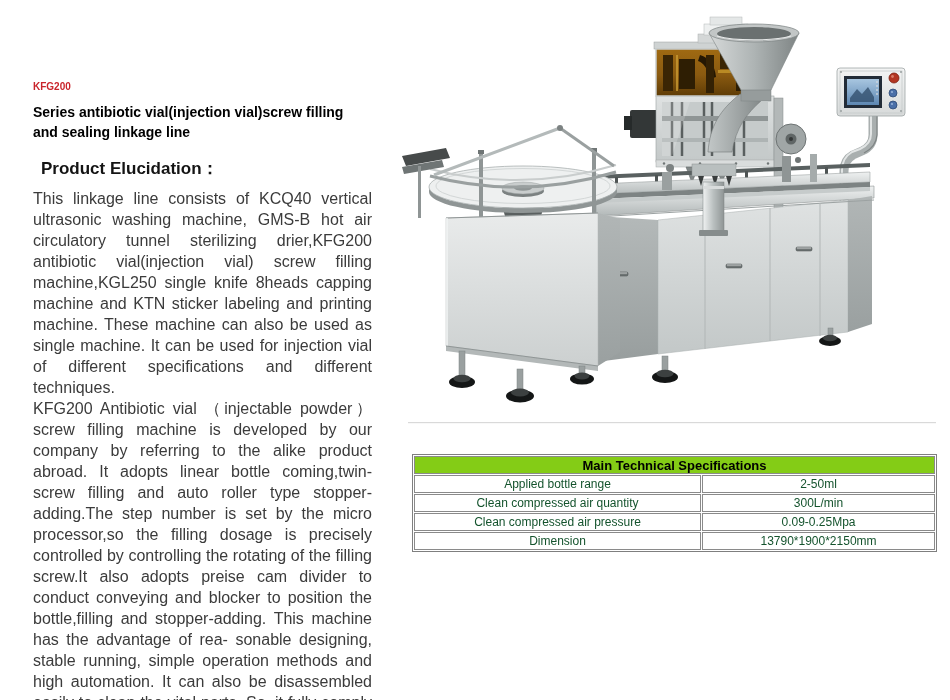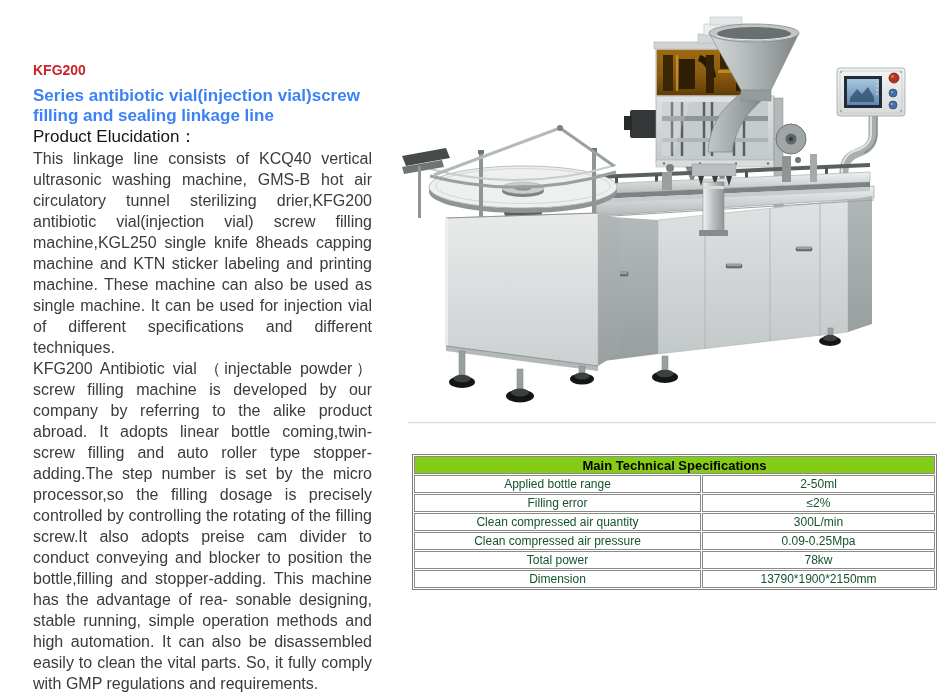--- a/index.html
+++ b/index.html
@@ -6,23 +6,23 @@
   html,body { margin:0; padding:0; }
   body {
     width:950px; height:700px; background:#ffffff;
     font-family:"Liberation Sans", sans-serif;
     position:relative; overflow:hidden;
   }
   .page { position:relative; width:950px; height:700px; background:#ffffff; }
 
   
   .left-col { position:absolute; left:33px; top:63px; width:339px; }
-  .model { font-size:14px; font-weight:bold; color:#c9242b; line-height:15px; margin:0 0 8px 0; }
-  .subtitle { font-size:17px; font-weight:bold; color:#3b82f6; line-height:20px; margin:0 0 0 0; }
-  .sec-heading { font-size:17px; font-weight:normal; color:#141414; line-height:22px; margin:0; }
+  .model { font-size:10px; font-weight:bold; color:#c9242b; line-height:15px; margin:16px 0 8px 0; }
+  .subtitle { font-size:14px; font-weight:bold; color:#000000; line-height:20px; margin:0 0 16px 0; }
+  .sec-heading { font-size:17px; font-weight:bold; color:#141414; line-height:22px; margin:8px; }
   .para { font-size:16px; line-height:21px; color:#3b3b3b; text-align:justify; margin:0; }
 
   
   .photo { position:absolute; left:400px; top:10px; width:540px; height:415px; }
 
   
   .spec-table {
     position:absolute; left:412px; top:454px; width:523px;
     border-collapse:separate; border-spacing:1px;
     background:#ffffff; border:1px solid #7f7f7f;
@@ -292,35 +292,27 @@
       </colgroup>
     <tbody>
       <tr>
         <td class="thead" colspan="2">Main Technical Specifications</td>
       </tr>
       <tr>
         <td>Applied bottle range</td>
         <td>2-50ml</td>
       </tr>
       <tr>
-        <td>Filling error</td>
-        <td>≤2%</td>
-      </tr>
-      <tr>
         <td>Clean compressed air quantity</td>
         <td>300L/min</td>
       </tr>
       <tr>
         <td>Clean compressed air pressure</td>
         <td>0.09-0.25Mpa</td>
       </tr>
       <tr>
-        <td>Total power</td>
-        <td>78kw</td>
-      </tr>
-      <tr>
         <td>Dimension</td>
         <td>13790*1900*2150mm</td>
       </tr>
     </tbody>
   </table>
 
 </div>
 
 </body></html>

